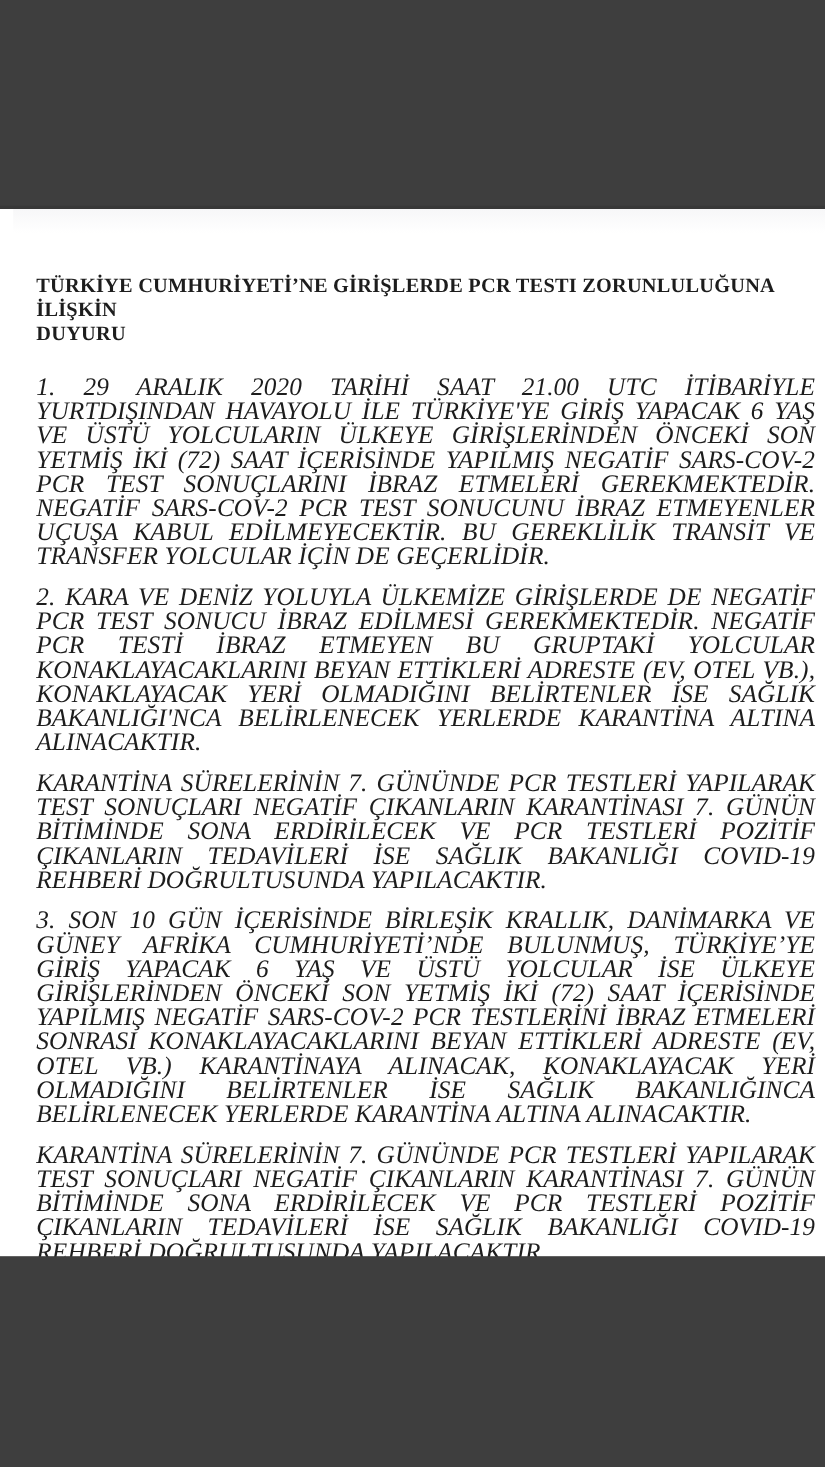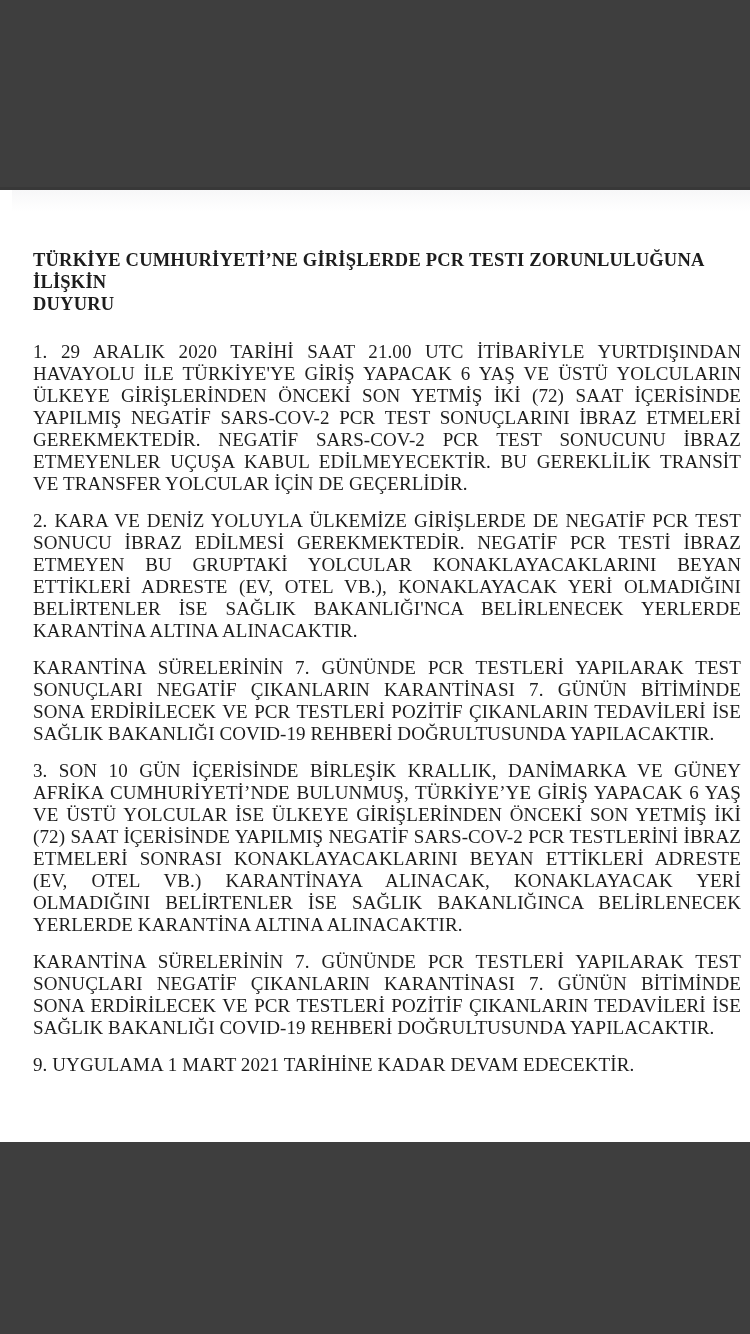--- a/index.html
+++ b/index.html
@@ -45,25 +45,26 @@
   }
   .doc-title {
     font-weight: bold;
     font-size: 18.5px;
     line-height: 22px;
     letter-spacing: 0.2px;
     margin: 0 0 26px 0;
     white-space: pre-line;
   }
   .doc-paragraph {
-    font-size: 19px;
+    font-size: 23px;
     line-height: 22px;
     letter-spacing: 0.1px;
     text-align: justify;
     margin: 0 0 15px 0;
+    font-style: italic;
   }
 </style>
 </head>
 <body>
 
 <div class="screen">
 
   <div class="letterbox top"></div>
 
   <div class="page">

